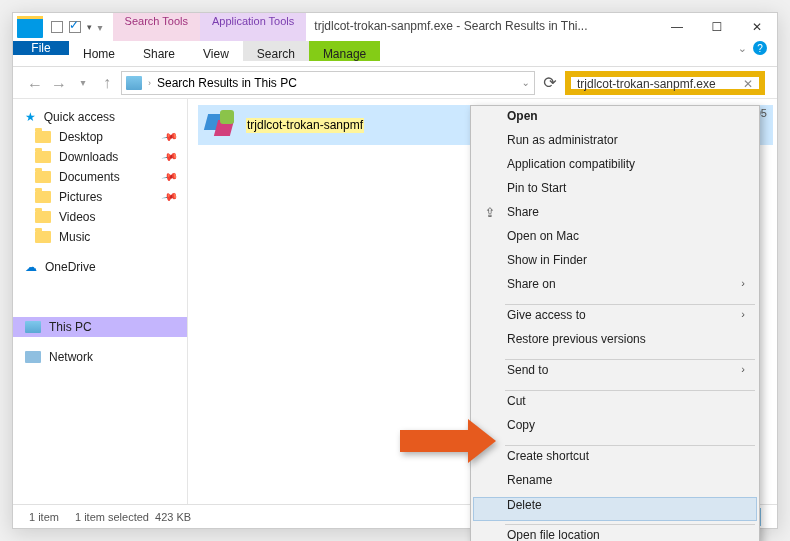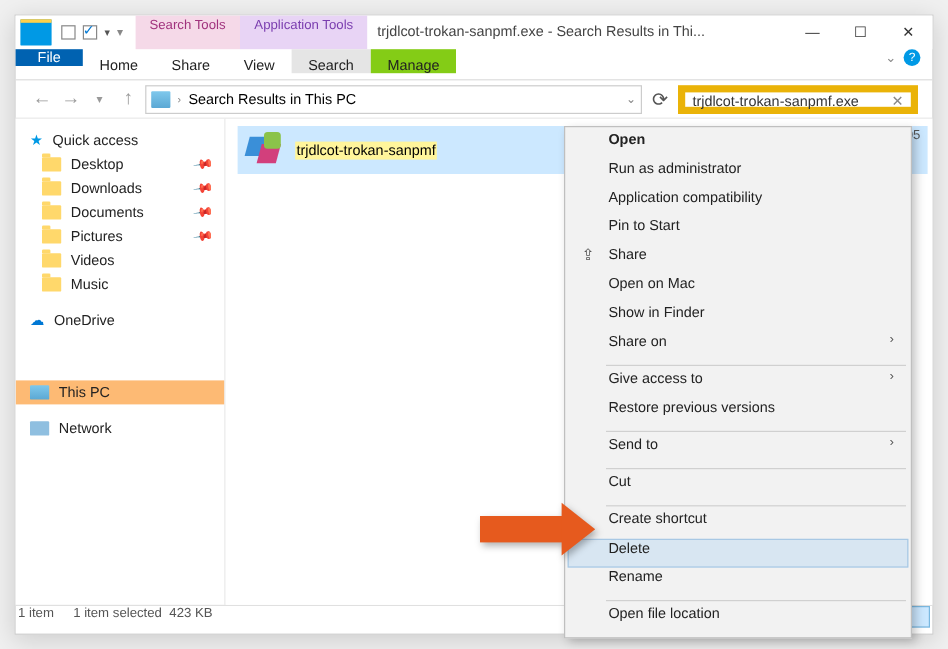--- a/index.html
+++ b/index.html
@@ -50,21 +50,21 @@
 .refresh-btn { width: 22px; text-align: center; color: #555; }
 .search-box { width: 200px; height: 24px; border: 6px solid #eab308; display: flex; align-items: flex-start; padding: 0 6px; font-size: 12px; color: #333; }
 .search-x { margin-left: auto; color: #888; font-size: 12px; }
 
 
 .body { flex: 1; display: flex; min-height: 0; }
 .sidebar { width: 175px; border-right: 1px solid #e5e5e5; padding: 8px 0; overflow: auto; background: #fff; }
 .side-group { margin-bottom: 10px; }
 .side-item { display: flex; align-items: center; gap: 8px; padding: 3px 10px 3px 22px; font-size: 12px; color: #222; }
 .side-item.root { padding-left: 12px; }
-.side-item.selected { background: #fdba74; margin-top: 40px; }
+.side-item.selected { background: #c4b5fd; margin-top: 40px; }
 .side-folder { width: 16px; height: 12px; background: #ffd86b; border-radius: 1px; position: relative; }
 .side-folder::before { content:""; position:absolute; top:-3px; left:0; width:7px; height:3px; background:#ffd86b; border-radius:1px 1px 0 0; }
 .side-pin { margin-left: auto; color: #999; transform: rotate(35deg); font-size: 11px; }
 .star-icon { color: #0099e5; }
 .onedrive-icon { color: #0078d4; }
 .pc-icon { width: 16px; height: 12px; background: linear-gradient(#7fc8ec,#5ba8d4); border-radius: 1px; }
 .net-icon { width: 16px; height: 12px; background: #8fbfe0; border-radius: 1px; }
 
 .content { flex: 1; position: relative; background: #fff; }
 .file-row { position: absolute; top: 6px; left: 10px; right: 4px; height: 40px; background: #cce8ff; display: flex; align-items: center; padding: 2px 8px; gap: 10px; }
@@ -88,21 +88,21 @@
 .shield { width: 14px; height: 16px; background: conic-gradient(#0066cc 0 25%, #ffcc00 25% 50%, #0066cc 50% 75%, #ffcc00 75% 100%); clip-path: polygon(50% 0, 100% 12%, 100% 60%, 50% 100%, 0 60%, 0 12%); }
 .share-ic { color: #555; font-size: 13px; }
 
 
 .arrow-ptr { position: absolute; top: 430px; left: 400px; z-index: 6; }
 .arrow-shaft { width: 70px; height: 22px; background: #e65a1e; }
 .arrow-head { position: absolute; top: -11px; left: 68px; width: 0; height: 0; border-top: 22px solid transparent; border-bottom: 22px solid transparent; border-left: 28px solid #e65a1e; }
 .arrow-shadow { filter: drop-shadow(2px 3px 3px rgba(0,0,0,0.3)); }
 
 
-.statusbar { height: 24px; border-top: 1px solid #e0e0e0; display: flex; padding: 0 2px; font-size: 11px; color: #555; gap: 16px; }
+.statusbar { height: 24px; border-top: 1px solid #e0e0e0; display: flex; align-items: center; padding: 0 16px; font-size: 11px; color: #555; gap: 16px; }
 .status-right { margin-left: auto; display: flex; gap: 2px; }
 .view-btn { width: 22px; height: 18px; border: 1px solid #ccc; background: #fff; }
 .view-btn.active { background: #cce8ff; border-color: #7ab8e0; }
 </style>
 </head>
 <body>
 
 <div class="watermark">pcrisk.com</div>
 
 <div class="window">
@@ -283,29 +283,32 @@
     </div>
   <div class="cm-sep"></div>
   <div class="cm-item">
       <span>Send to</span>
       <span class="cm-arrow">›</span>
     </div>
   <div class="cm-sep"></div>
   <div class="cm-item">
       <span>Cut</span>
     </div>
+  <div class="cm-item">
+      <span>Copy</span>
+    </div>
   <div class="cm-sep"></div>
   <div class="cm-item">
       <span>Create shortcut</span>
+    </div>
+  <div class="cm-item">
+      <span>Rename</span>
     </div>
   <div class="cm-item hover">
       <span>Delete</span>
-    </div>
-  <div class="cm-item">
-      <span>Rename</span>
     </div>
   <div class="cm-sep"></div>
   <div class="cm-item">
       <span>Open file location</span>
     </div>
 
 </div>
 
 <div class="arrow-ptr arrow-shadow">
   <div class="arrow-shaft"></div>

